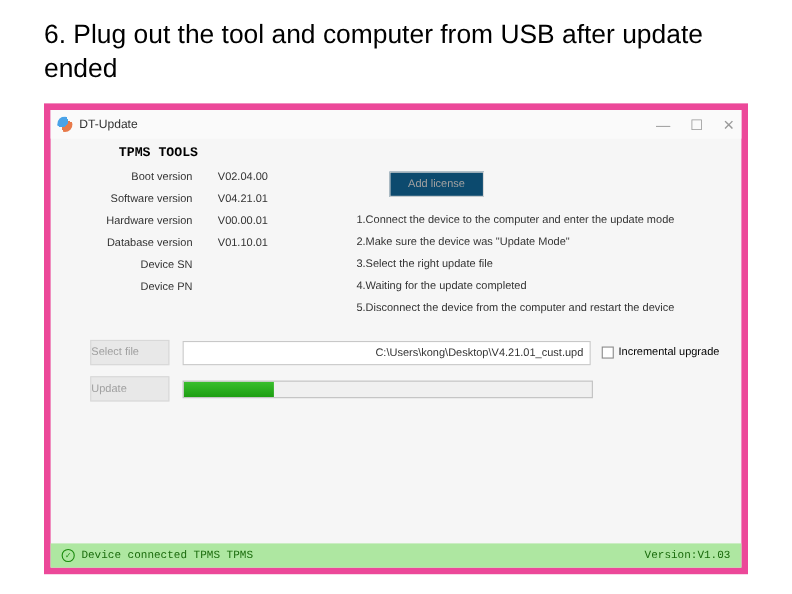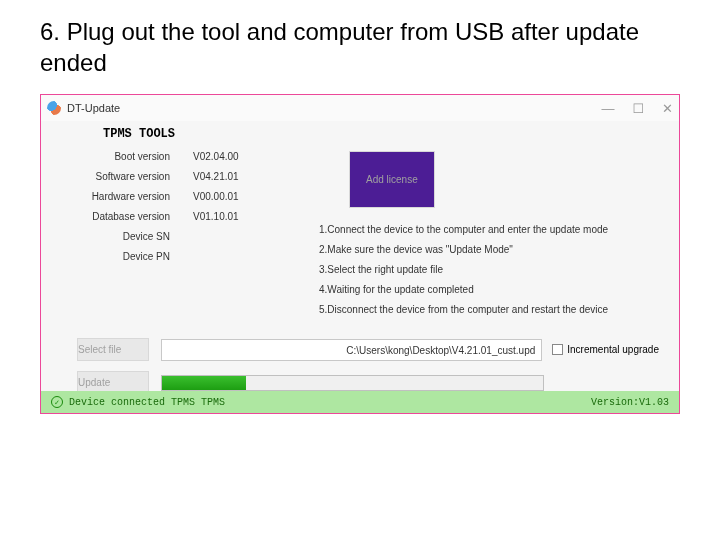--- a/index.html
+++ b/index.html
@@ -12,22 +12,22 @@
     }
     .instruction {
       font-size: 24px;
       color: #000;
       padding: 16px 40px 8px 40px;
       line-height: 1.3;
     }
     .app-window {
       margin: 8px 40px 0 40px;
       background: #f6f6f6;
-      border: 1px solid #ec4899;
-      height: 320px;
+      border: 6px solid #ec4899;
+      height: 428px;
       position: relative;
     }
     .titlebar {
       display: flex;
       align-items: center;
       height: 26px;
       background: #fafafa;
       padding: 0 6px;
       font-size: 11px;
       color: #333;
@@ -50,22 +50,22 @@
       margin-left: 26px;
     }
     .content-row { display: flex; gap: 22px; }
     .left-col { width: 220px; }
     .info-row { display: flex; font-size: 10px; color: #333; margin-bottom: 9px; }
     .info-label { width: 105px; text-align: right; padding-right: 12px; }
     .info-value { flex: 1; margin-left: 11px; }
     .right-col { flex: 1; font-size: 10px; color: #333; }
     .add-license {
       display: inline-block;
-      padding: 22px 16px;
-      background: #4c1d95;
+      padding: 5px 16px;
+      background: #0c4a6e;
       color: #a0a0a0;
       border: 1px solid #d8d8d8;
       font-size: 10px;
       margin-left: 30px;
       margin-bottom: 16px;
     }
     .instructions-list div { margin-bottom: 9px; }
     .bottom-controls { margin-top: 14px; }
     .row-ctrl { display: flex; align-items: center; margin-bottom: 10px; }
     .btn {

